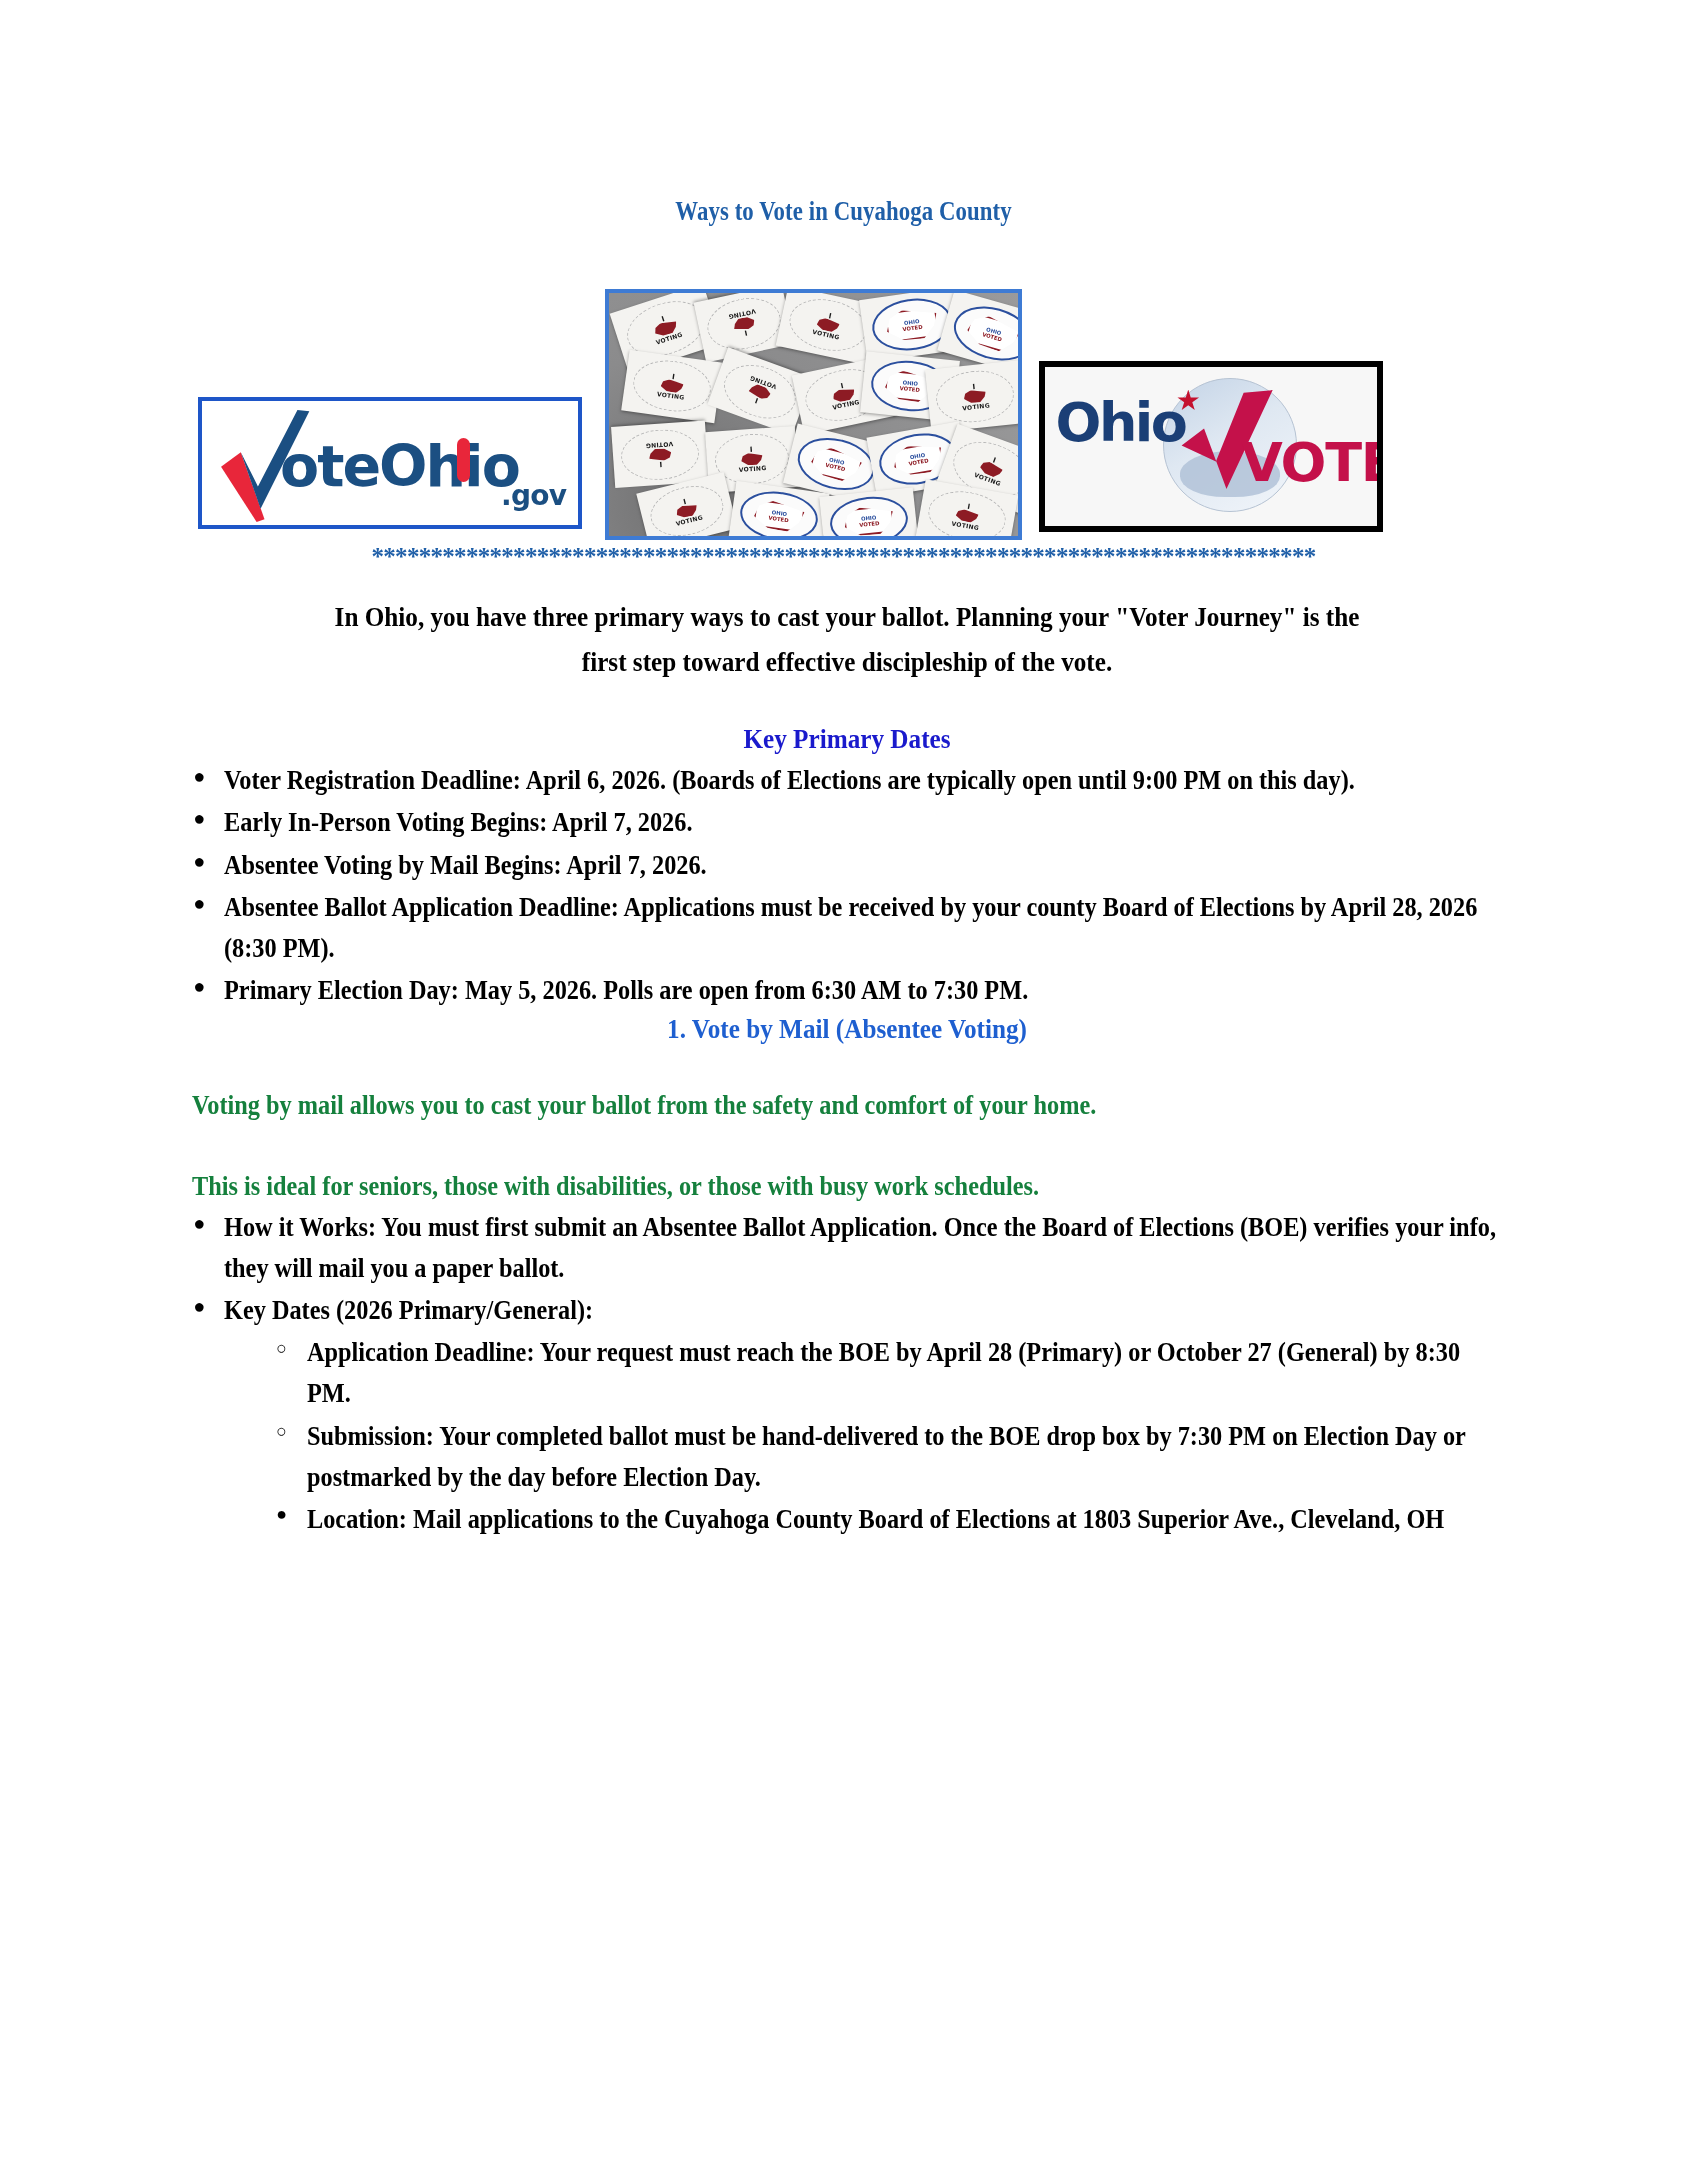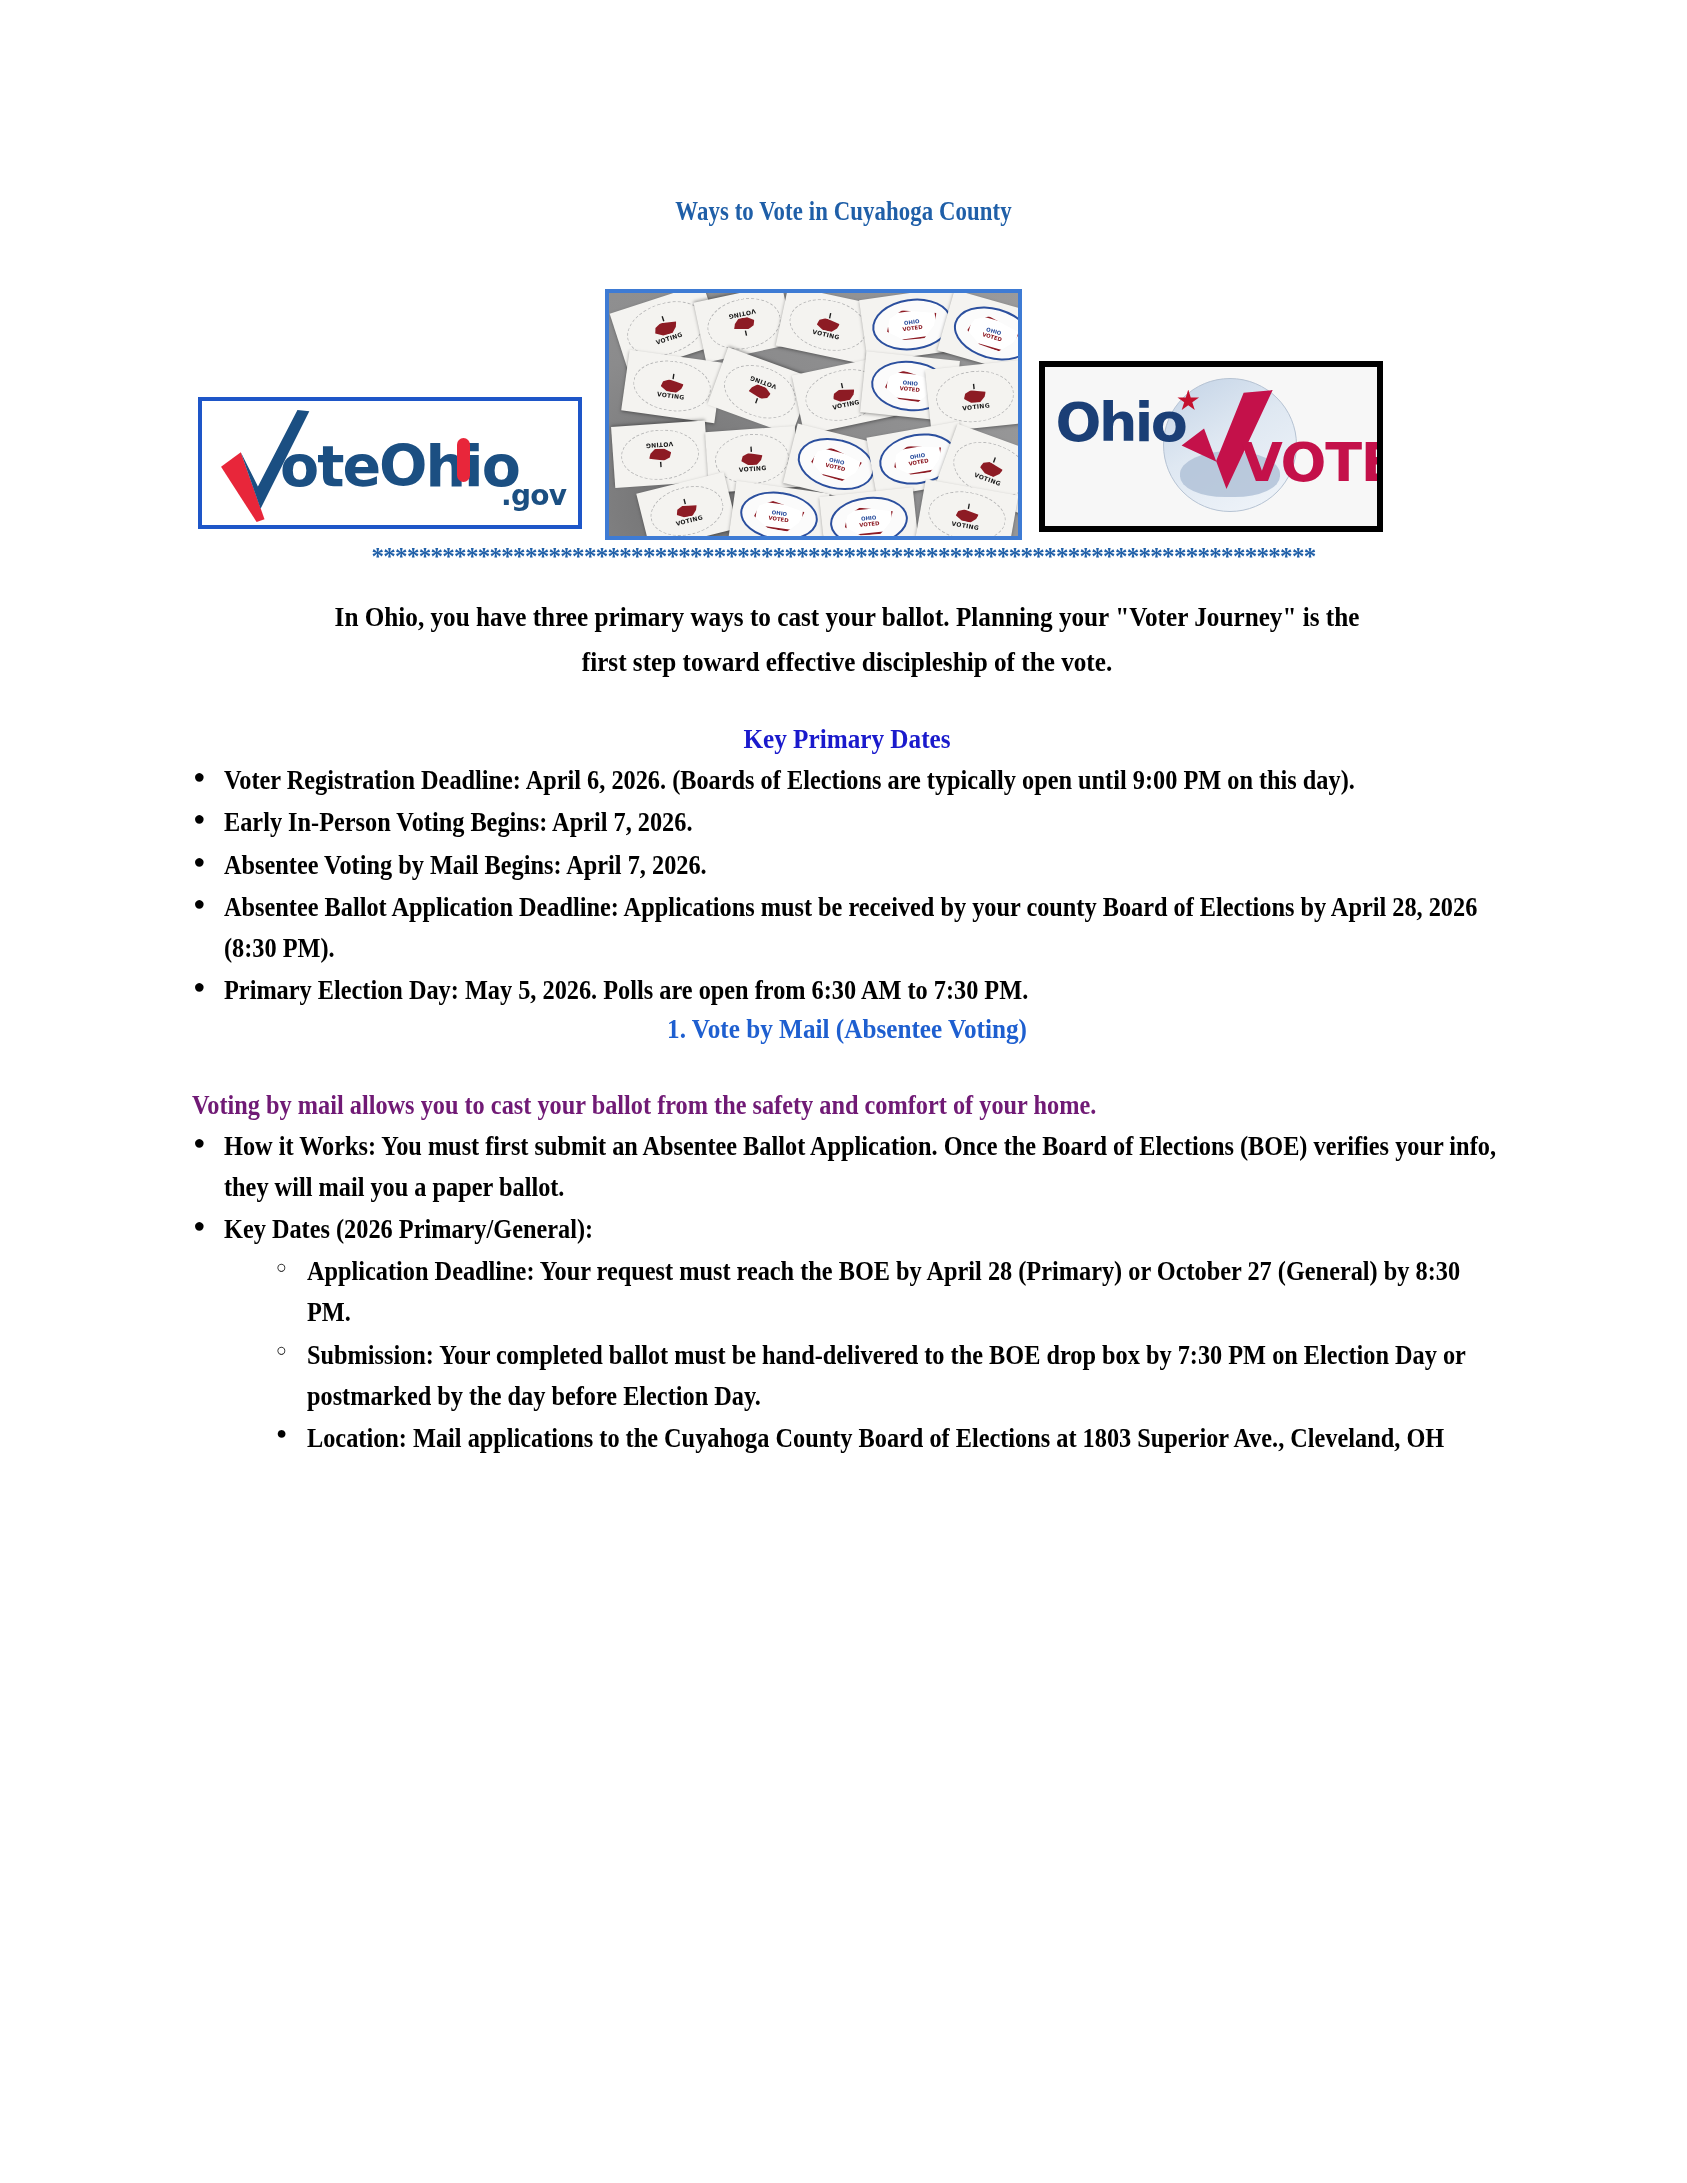--- a/index.html
+++ b/index.html
@@ -338,21 +338,21 @@
     margin: 22.5px 0 4px 0;
     white-space: nowrap;
     overflow: hidden;
   }
 
   .para {
     font-family: "Liberation Serif", serif;
     font-weight: bold;
     font-size: 27px;
     line-height: 1.52;
-    color: #701a75;
+    color: #15803d;
     margin-top: 40px;
   }
   .para .txt {
     display: inline-block;
     transform: scaleX(0.9);
     transform-origin: left top;
     width: 111.11%;
   }
 </style>
 </head>
@@ -571,20 +571,23 @@
         <span class="txt">Primary Election Day: May 5, 2026. Polls are open from 6:30 AM to 7:30 PM.</span>
       </li>
     </ul>
 
 
     <div class="section-head blue-light">1. Vote by Mail (Absentee Voting)</div>
 
     <div class="para">
       <span class="txt">Voting by mail allows you to cast your ballot from the safety and comfort of your home.</span>
     </div>
+    <div class="para">
+      <span class="txt">This is ideal for seniors, those with disabilities, or those with busy work schedules.</span>
+    </div>
 
     <ul class="blist">
       <li>
         <span class="bullet">●</span>
         <span class="txt">How it Works: You must first submit an Absentee Ballot Application. Once the Board of Elections (BOE) verifies your info, they will mail you a paper ballot.</span>
       </li>
       <li>
         <span class="bullet">●</span>
         <span class="txt">Key Dates (2026 Primary/General):</span>
       </li>

